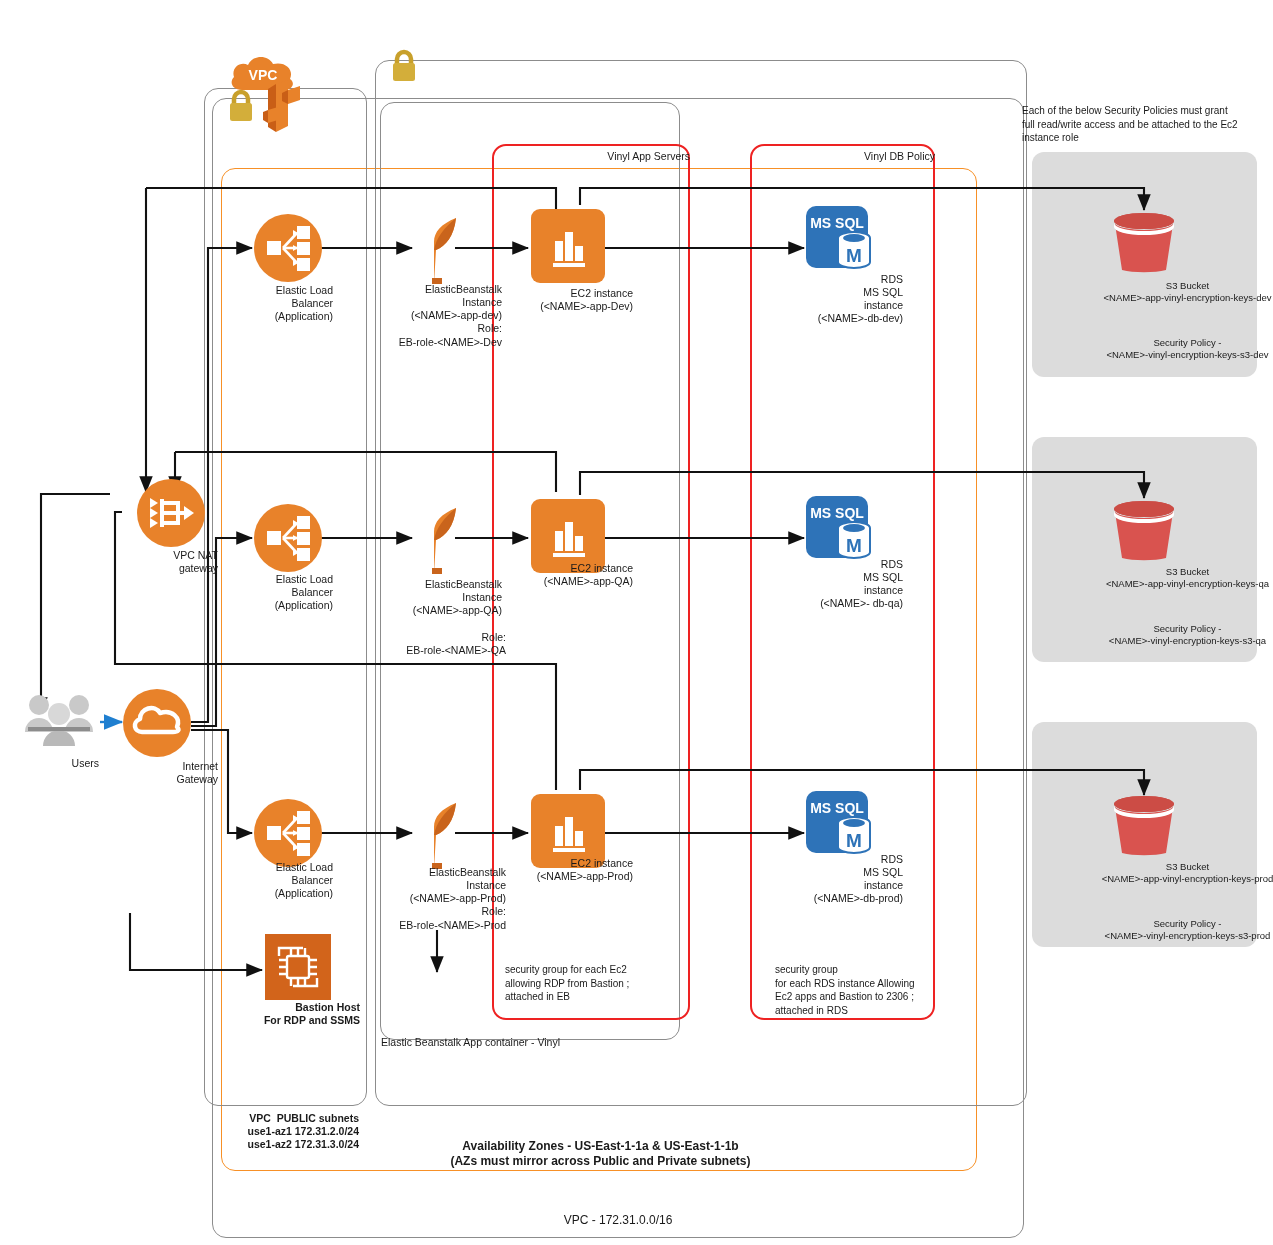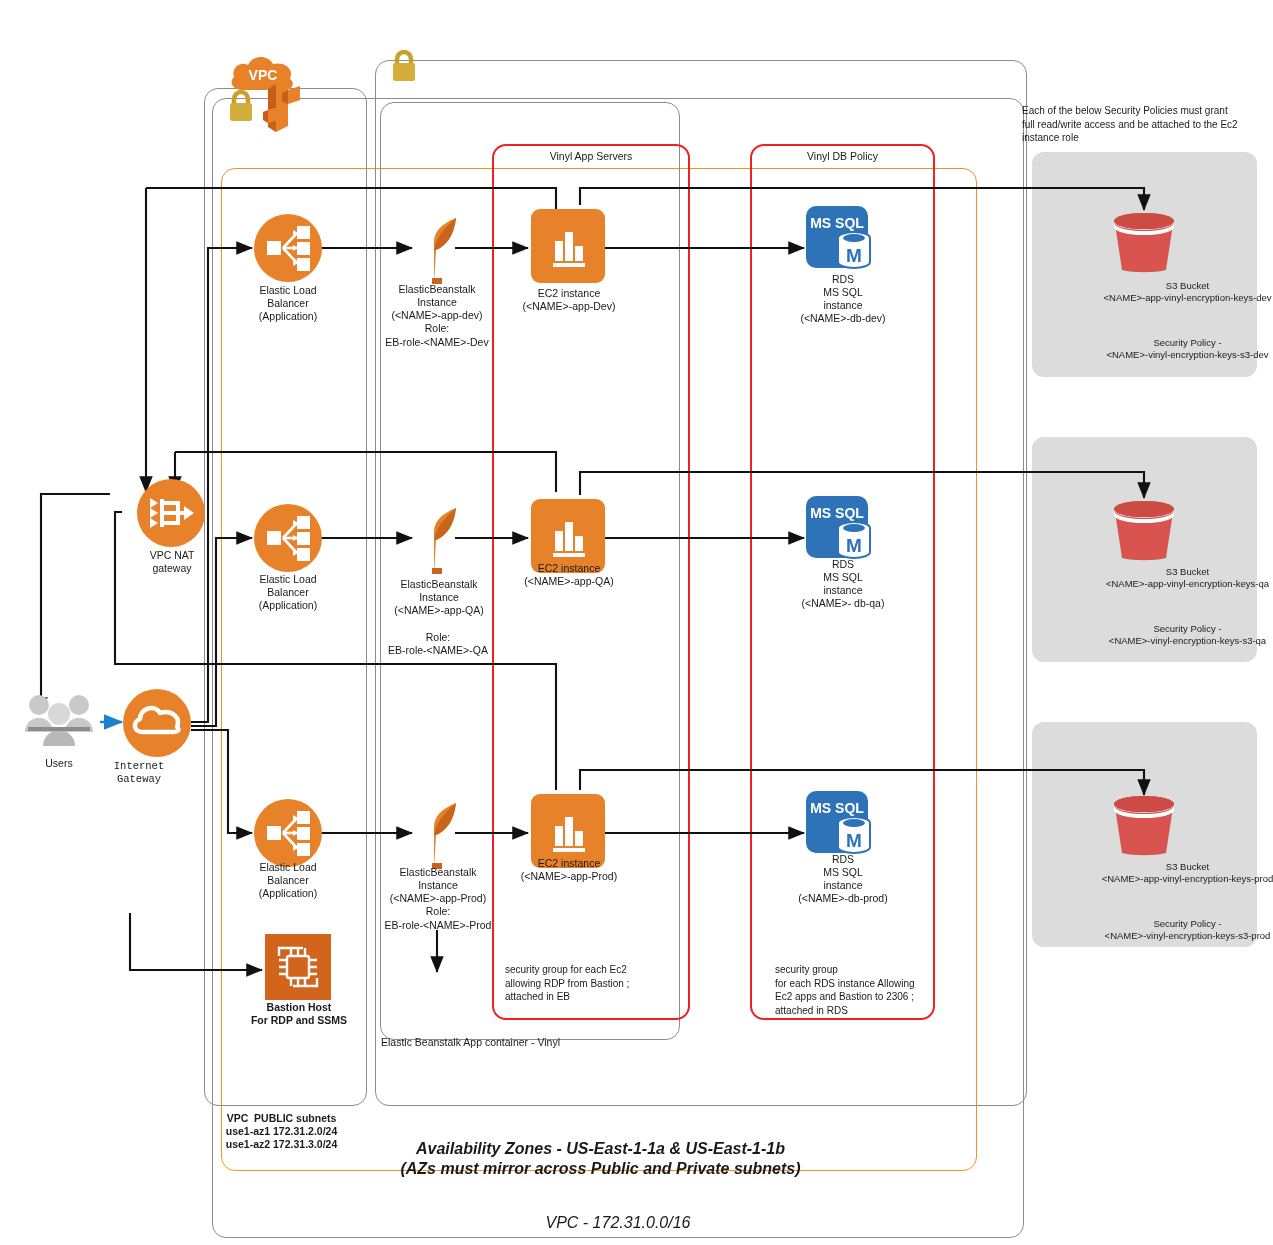--- a/index.html
+++ b/index.html
@@ -5,22 +5,22 @@
   html,body{margin:0;padding:0;background:#ffffff;}
   body{font-family:"Liberation Sans",sans-serif;color:#1a1a1a;}
   #stage{position:relative;width:1273px;height:1245px;overflow:hidden;background:#fff;}
   .box{position:absolute;box-sizing:border-box;}
   .rbox{border:1.3px solid #8c8c8c;border-radius:14px;background:transparent;}
   .obox{border:1.8px solid #f79026;border-radius:14px;background:transparent;}
   .redbox{border:2px solid #ee2222;border-radius:14px;background:transparent;}
   .greybox{background:#dcdcdc;border-radius:12px;}
   .lbl{position:absolute;text-align:center;line-height:1.25;color:#1a1a1a;white-space:pre;}
   .f9{font-size:9.5px;padding-left:43px;}
-  .f10{font-size:10.5px;}
-  .f11{font-size:16px;font-style:italic;}
+  .f10{font-size:10.5px;text-align:right;}
+  .f11{font-size:12px;}
   .bold{font-weight:bold;}
   .icon{position:absolute;}
   svg{display:block;overflow:visible;}
   #wires{position:absolute;left:0;top:0;width:1273px;height:1245px;pointer-events:none;}
   .note{position:absolute;line-height:1.35;white-space:pre;font-size:10px;}
 </style>
 </head>
 <body>
 
 <div id="stage">
@@ -136,21 +136,21 @@
     </svg>
   </div>
   <div class="lbl f10" style="left:19px;top:757px;width:80px;">Users</div>
 
   <div class="icon" style="left:122px;top:688px;">
     <svg width="70" height="70" viewBox="0 0 70 70">
       <circle cx="35" cy="35" r="34" fill="#E8822A"></circle>
       <path d="M20,44 C12,44 10,34 18,31 C18,20 33,16 38,25 C50,21 59,30 55,39 C58,42 56,44 51,44 Z" fill="none" stroke="#fff" stroke-width="4.5" stroke-linejoin="round"></path>
     </svg>
   </div>
-  <div class="lbl f10" style="left:94px;top:760px;width:90px;font-family:Liberation Mono, monospace;">Internet
+  <div class="lbl f10" style="left:128px;top:760px;width:90px;">Internet
 Gateway</div>
 
   <div class="icon" style="left:136px;top:478px;">
     <svg width="70" height="70" viewBox="0 0 70 70">
       <circle cx="35" cy="35" r="34" fill="#E8822A"></circle>
       <g fill="#fff">
         <polygon points="14,20 22,25 14,30"></polygon>
         <polygon points="14,30 22,35 14,40"></polygon>
         <polygon points="14,40 22,45 14,50"></polygon>
         <rect x="24" y="21" width="4" height="28"></rect>

